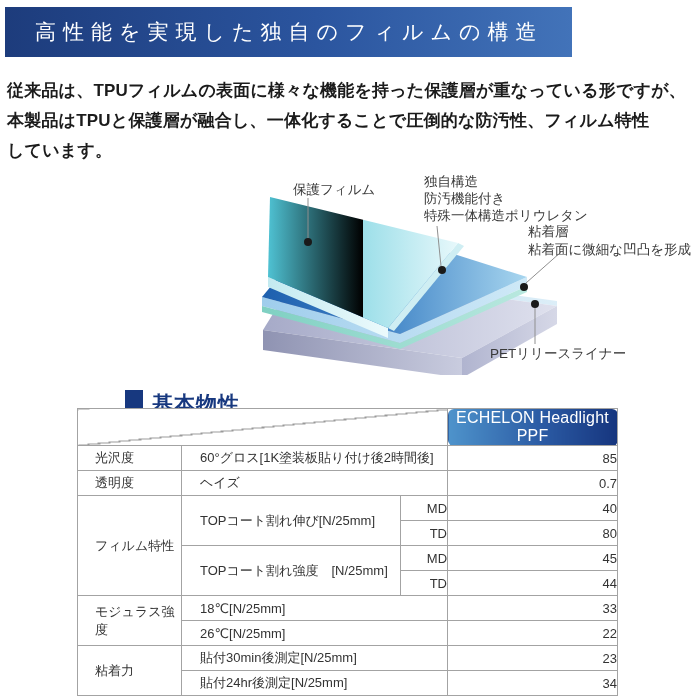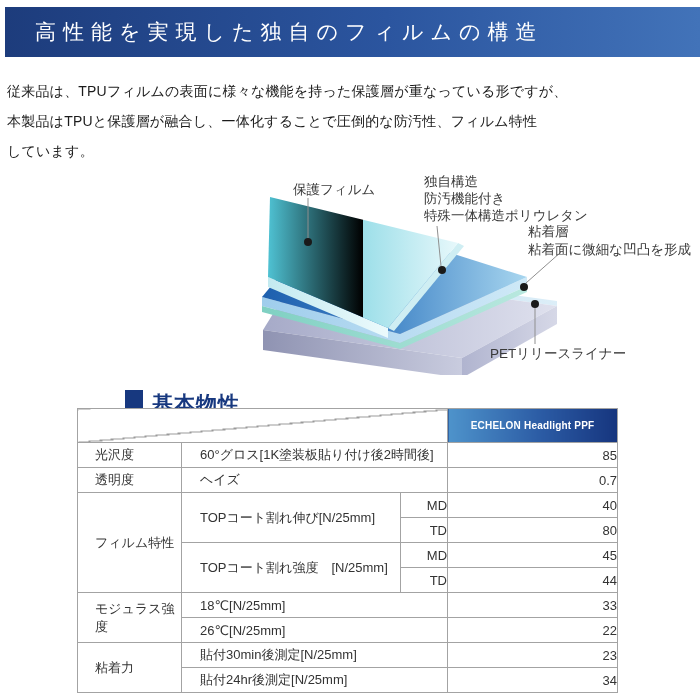--- a/index.html
+++ b/index.html
@@ -2,32 +2,32 @@
 <html><head>
 <meta charset="utf-8">
 <style>
   html,body{margin:0;padding:0;}
   body{
     width:700px;height:700px;position:relative;background:#fff;overflow:hidden;
     font-family:"Liberation Sans","DejaVu Sans",sans-serif;
   }
   
   .header-bar{
-    position:absolute;left:5px;top:7px;width:695px;height:50px;
+    position:absolute;left:5px;top:7px;width:567px;height:50px;
     background:linear-gradient(90deg,#1d3c7c 0%,#2b559f 55%,#4273b9 100%);
     display:flex;align-items:center;
   }
   .header-title{
     color:#fff;font-family:"Liberation Serif","DejaVu Serif",serif;
     font-size:21px;font-weight:500;letter-spacing:7px;padding-left:30px;white-space:nowrap;
   }
   
   .intro{
     position:absolute;left:7px;top:76px;width:690px;
-    font-size:14px;line-height:30px;color:#1b1b1b;font-weight:400;letter-spacing:0.2px;
+    font-size:17px;line-height:30px;color:#1b1b1b;font-weight:700;letter-spacing:0.2px;
   }
   .intro .line{display:block;white-space:nowrap;}
   
   .diagram{position:absolute;left:0;top:168px;width:700px;height:207px;}
   .diagram text{font-family:"Liberation Sans","DejaVu Sans",sans-serif;font-size:13.5px;fill:#3a3a3a;}
   
   .section-heading{position:absolute;left:77px;top:390px;display:flex;align-items:flex-start;margin-left:48px;}
   .section-square{width:18px;height:18px;background:#17387f;margin-right:9px;}
   .section-title{font-size:21px;font-weight:bold;color:#17387f;letter-spacing:1px;}
   
@@ -40,21 +40,21 @@
     height:24px;padding:0;vertical-align:middle;background:#fff;
   }
   .spec-table tr.header-row td{height:33px;}
   td.diag{
     background-image:linear-gradient(to bottom right,
       transparent calc(50% - 0.6px),#9a9a9a calc(50% - 0.6px),
       #9a9a9a calc(50% + 0.6px),transparent calc(50% + 0.6px));
   }
   td.vhead{
     background:linear-gradient(90deg,#4e93cb 0%,#2b5ba4 55%,#16357e 100%);
-    color:#fff;font-weight:bold;text-align:center;font-size:10px;letter-spacing:0.2px;
+    color:#fff;font-weight:normal;text-align:center;font-size:16px;letter-spacing:0.2px;border-radius:6px;
   }
   td.cat{padding-left:17px;text-align:left;}
   td.prop{padding-left:18px;text-align:left;}
   td.md,td.val{text-align:right;}
 </style>
 </head>
 <body>
 
 <div class="header-bar">
   <span class="header-title">高性能を実現した独自のフィルムの構造</span>

